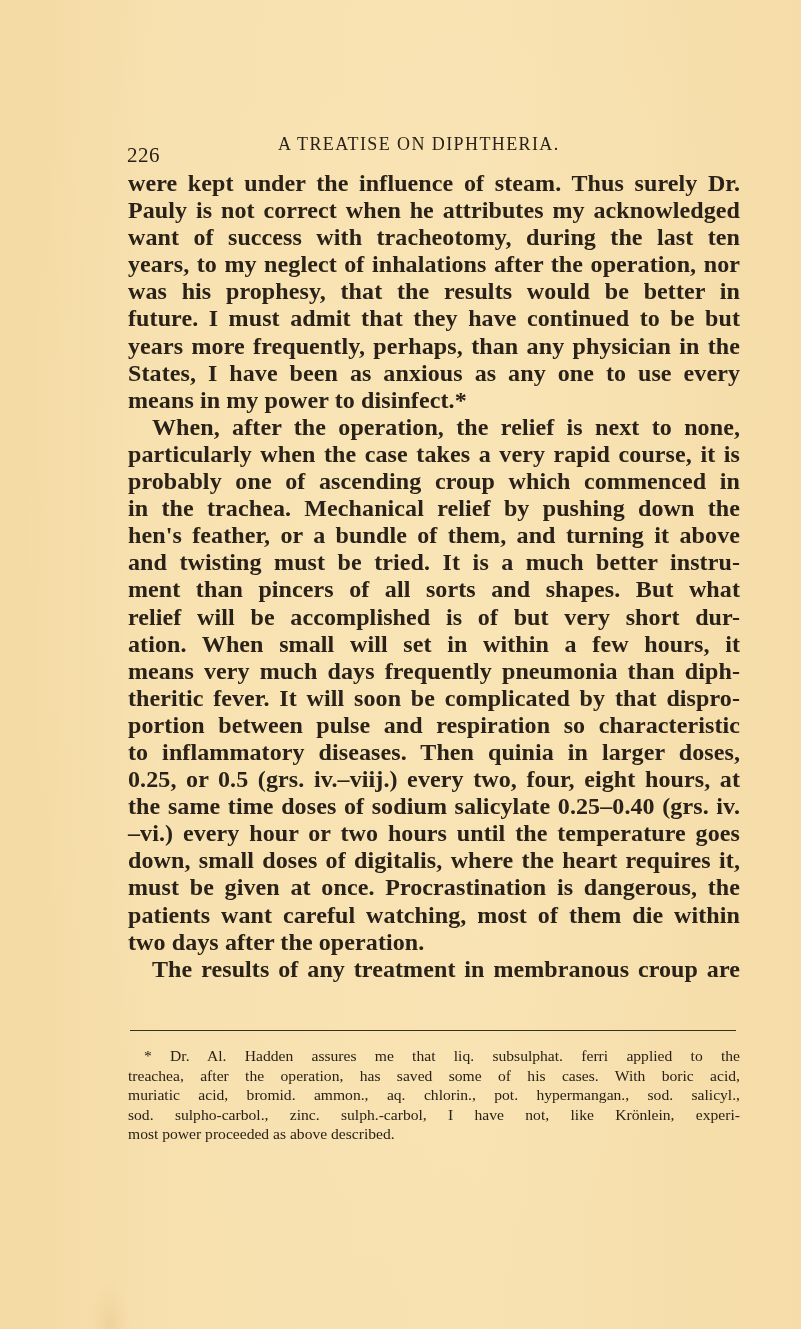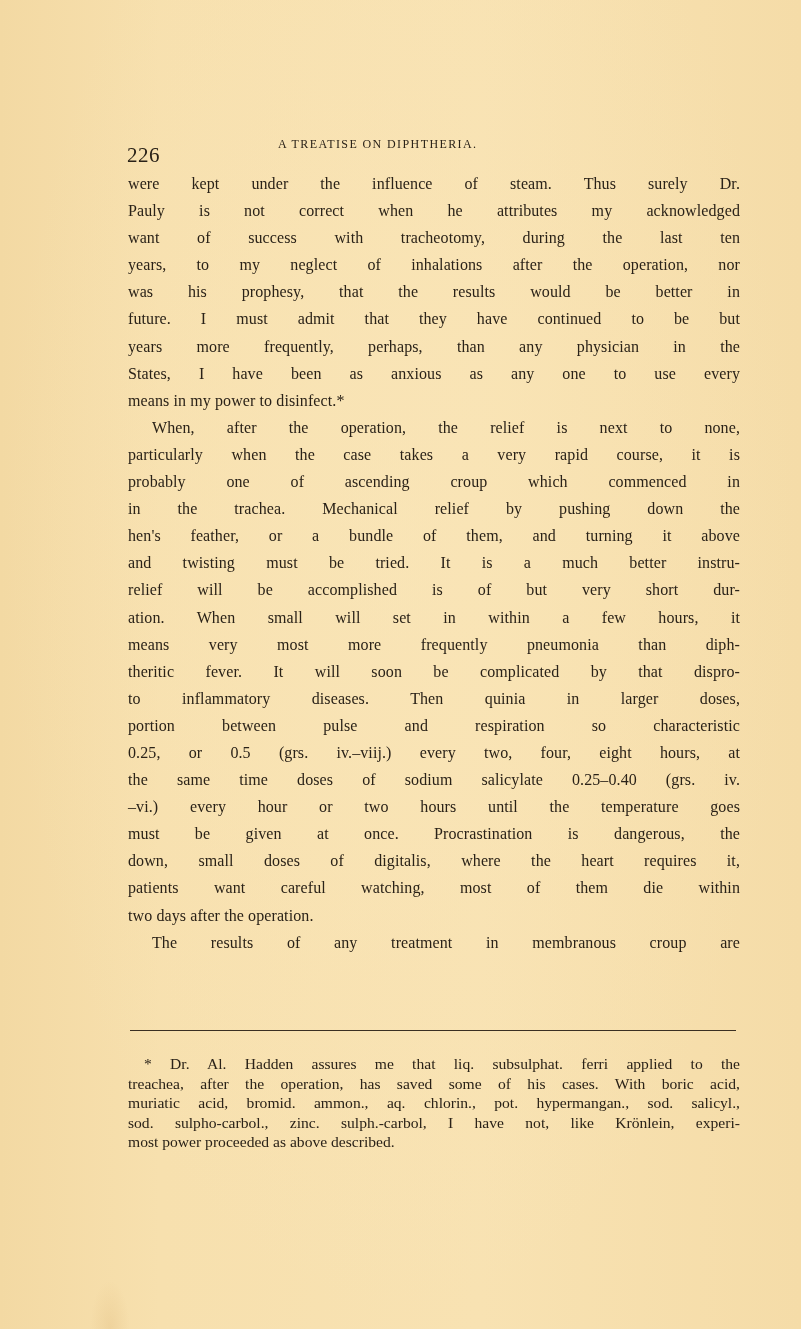--- a/index.html
+++ b/index.html
@@ -38,59 +38,59 @@
       position: absolute;
       left: 0;
       top: 0;
       letter-spacing: 0.5px;
       margin-top: 12px;
     }
     .running-title {
       position: absolute;
       left: 151px;
       top: 1px;
-      font-size: 12px;
+      font-size: 18px;
       letter-spacing: 1.4px;
     }
     .body-text {
       position: absolute;
       top: 170px;
       left: 128px;
       width: 612px;
     }
     .line {
       display: block;
       height: 27.1px;
       line-height: 27.1px;
-      font-size: 16px;
+      font-size: 24px;
       white-space: nowrap;
       text-align: justify;
       text-align-last: justify;
       letter-spacing: 0.1px;
+      font-weight: bold;
     }
     .line.last {
       text-align-last: left;
     }
     .line.indent {
       padding-left: 24px;
     }
     .rule {
       position: absolute;
       top: 1030px;
       left: 130px;
       width: 606px;
       height: 0;
       border-top: 1.6px solid #3a2f22;
     }
     .footnotes {
       position: absolute;
       top: 1046px;
       left: 128px;
       width: 612px;
-      margin-top: 8px;
     }
     .fline {
       display: block;
       height: 19.6px;
       line-height: 19.6px;
       font-size: 15.6px;
       white-space: nowrap;
       text-align: justify;
       text-align-last: justify;
     }
@@ -128,31 +128,32 @@
     <span class="line">future. I must admit that they have continued to be but</span>
     <span class="line">years more frequently, perhaps, than any physician in the</span>
     <span class="line">States, I have been as anxious as any one to use every</span>
     <span class="line last">means in my power to disinfect.*</span>
     <span class="line indent">When, after the operation, the relief is next to none,</span>
     <span class="line">particularly when the case takes a very rapid course, it is</span>
     <span class="line">probably one of ascending croup which commenced in</span>
     <span class="line">in the trachea. Mechanical relief by pushing down the</span>
     <span class="line">hen's feather, or a bundle of them, and turning it above</span>
     <span class="line">and twisting must be tried. It is a much better instru-</span>
+    <span class="line">ment than pincers of all sorts and shapes. But what</span>
     <span class="line">relief will be accomplished is of but very short dur-</span>
     <span class="line">ation. When small will set in within a few hours, it</span>
-    <span class="line">means very most more frequently pneumonia than diph-</span>
+    <span class="line">means very much days frequently pneumonia than diph-</span>
     <span class="line">theritic fever. It will soon be complicated by that dispro-</span>
+    <span class="line">portion between pulse and respiration so characteristic</span>
     <span class="line">to inflammatory diseases. Then quinia in larger doses,</span>
-    <span class="line">portion between pulse and respiration so characteristic</span>
     <span class="line">0.25, or 0.5 (grs. iv.–viij.) every two, four, eight hours, at</span>
     <span class="line">the same time doses of sodium salicylate 0.25–0.40 (grs. iv.</span>
     <span class="line">–vi.) every hour or two hours until the temperature goes</span>
+    <span class="line">down, small doses of digitalis, where the heart requires it,</span>
     <span class="line">must be given at once. Procrastination is dangerous, the</span>
-    <span class="line">down, small doses of digitalis, where the heart requires it,</span>
     <span class="line">patients want careful watching, most of them die within</span>
     <span class="line last">two days after the operation.</span>
     <span class="line indent">The results of any treatment in membranous croup are</span>
   </div>
 
   <div class="rule"></div>
 
   <div class="footnotes">
     <span class="fline indent">* Dr. Al. Hadden assures me that liq. subsulphat. ferri applied to the</span>
     <span class="fline">treachea, after the operation, has saved some of his cases. With boric acid,</span>

